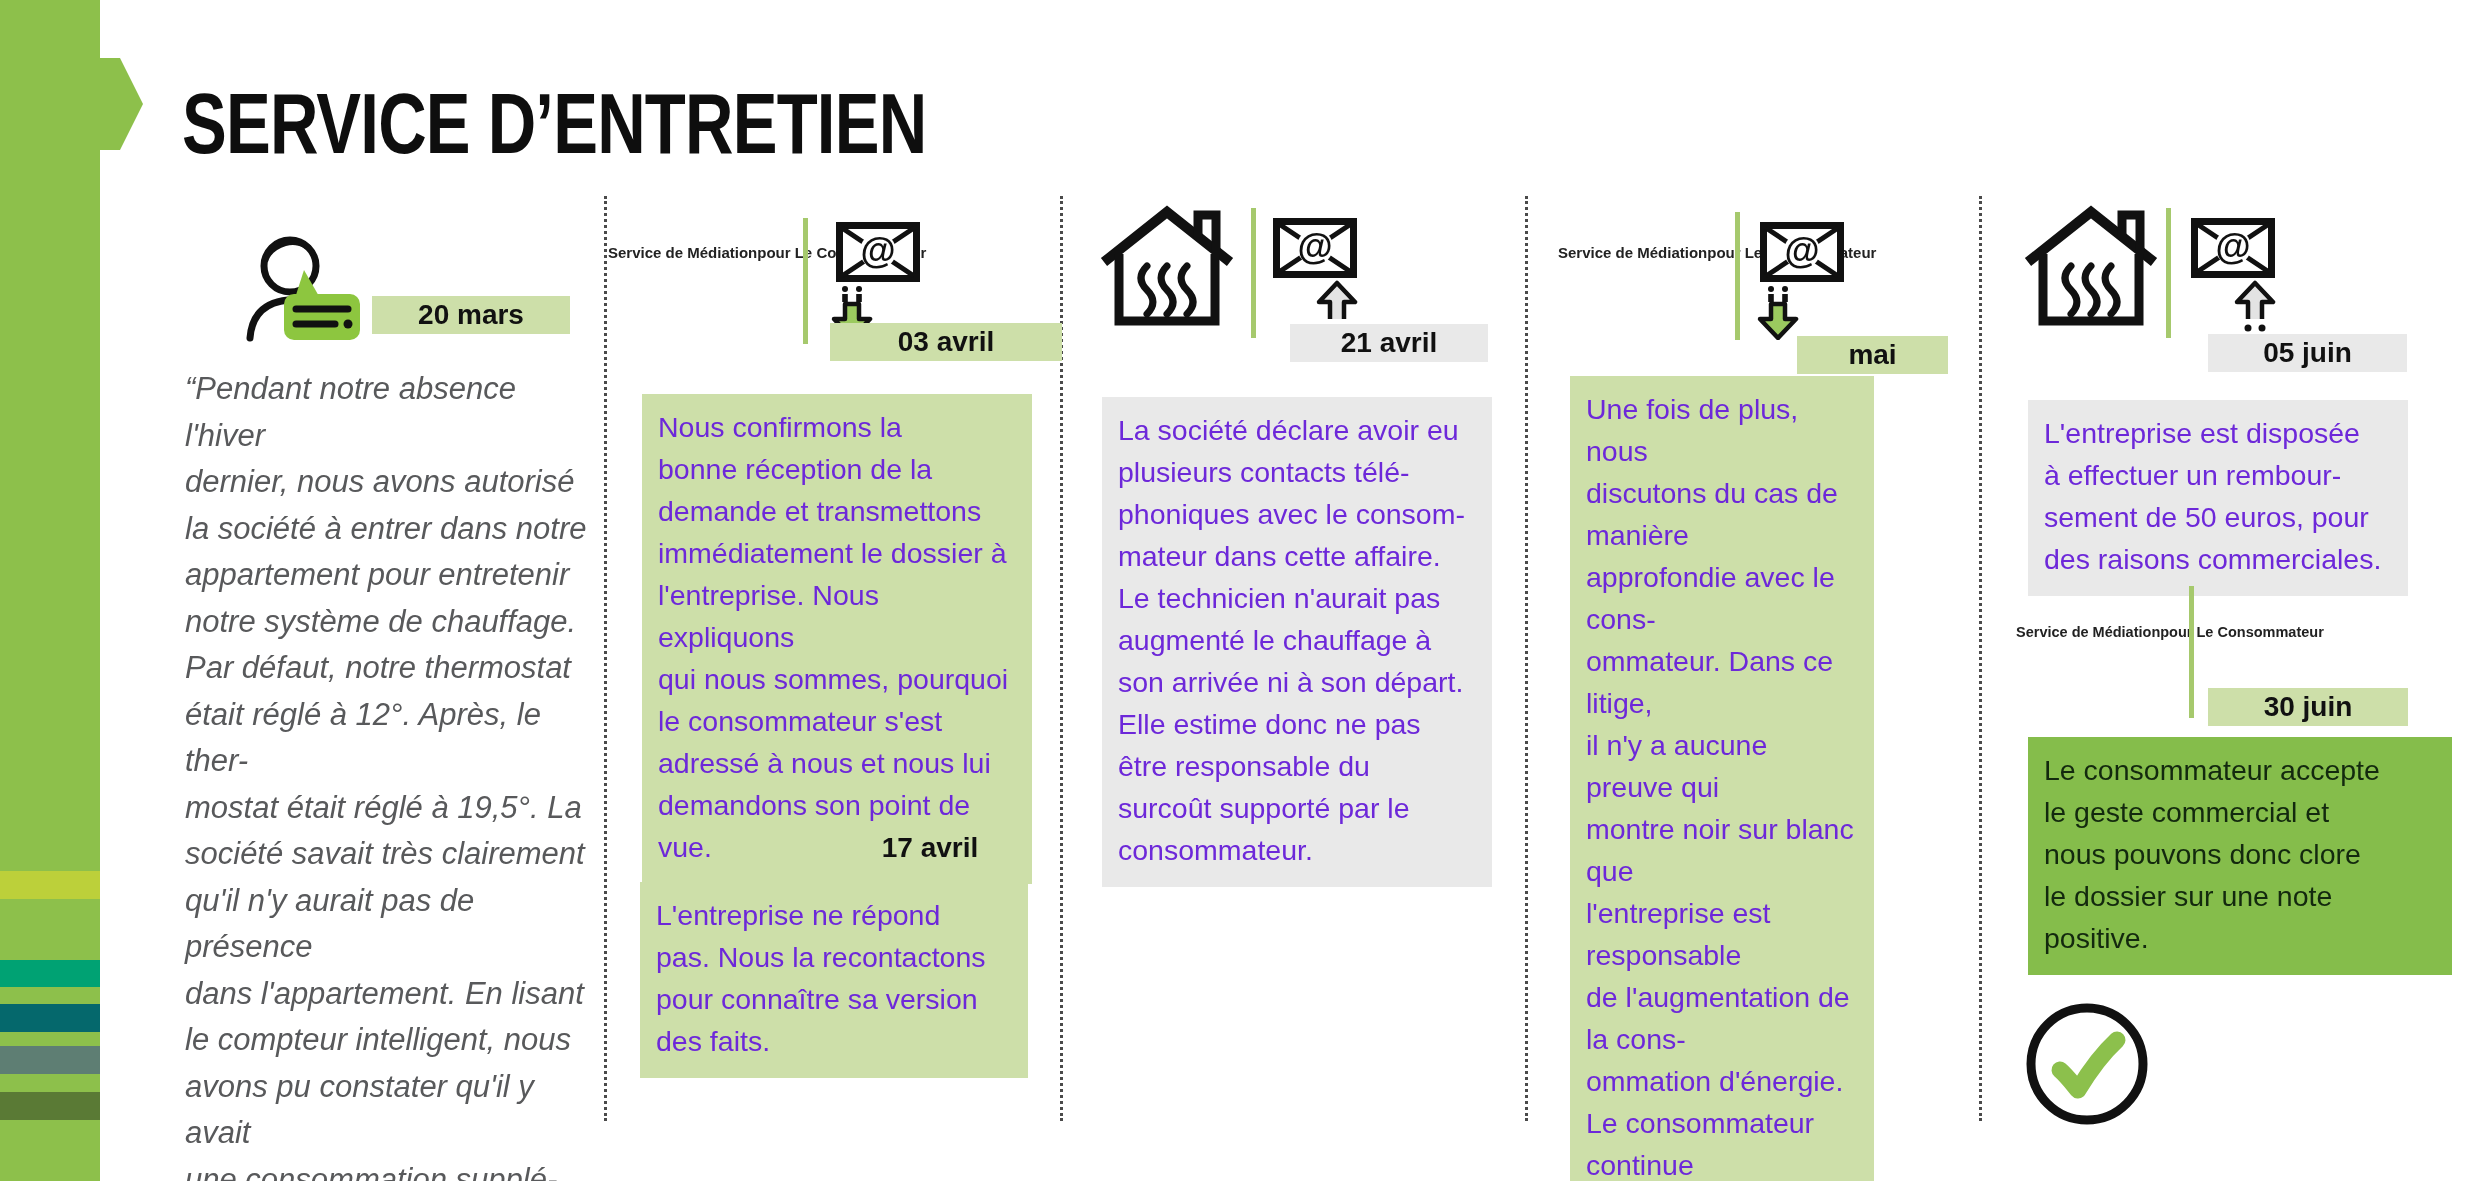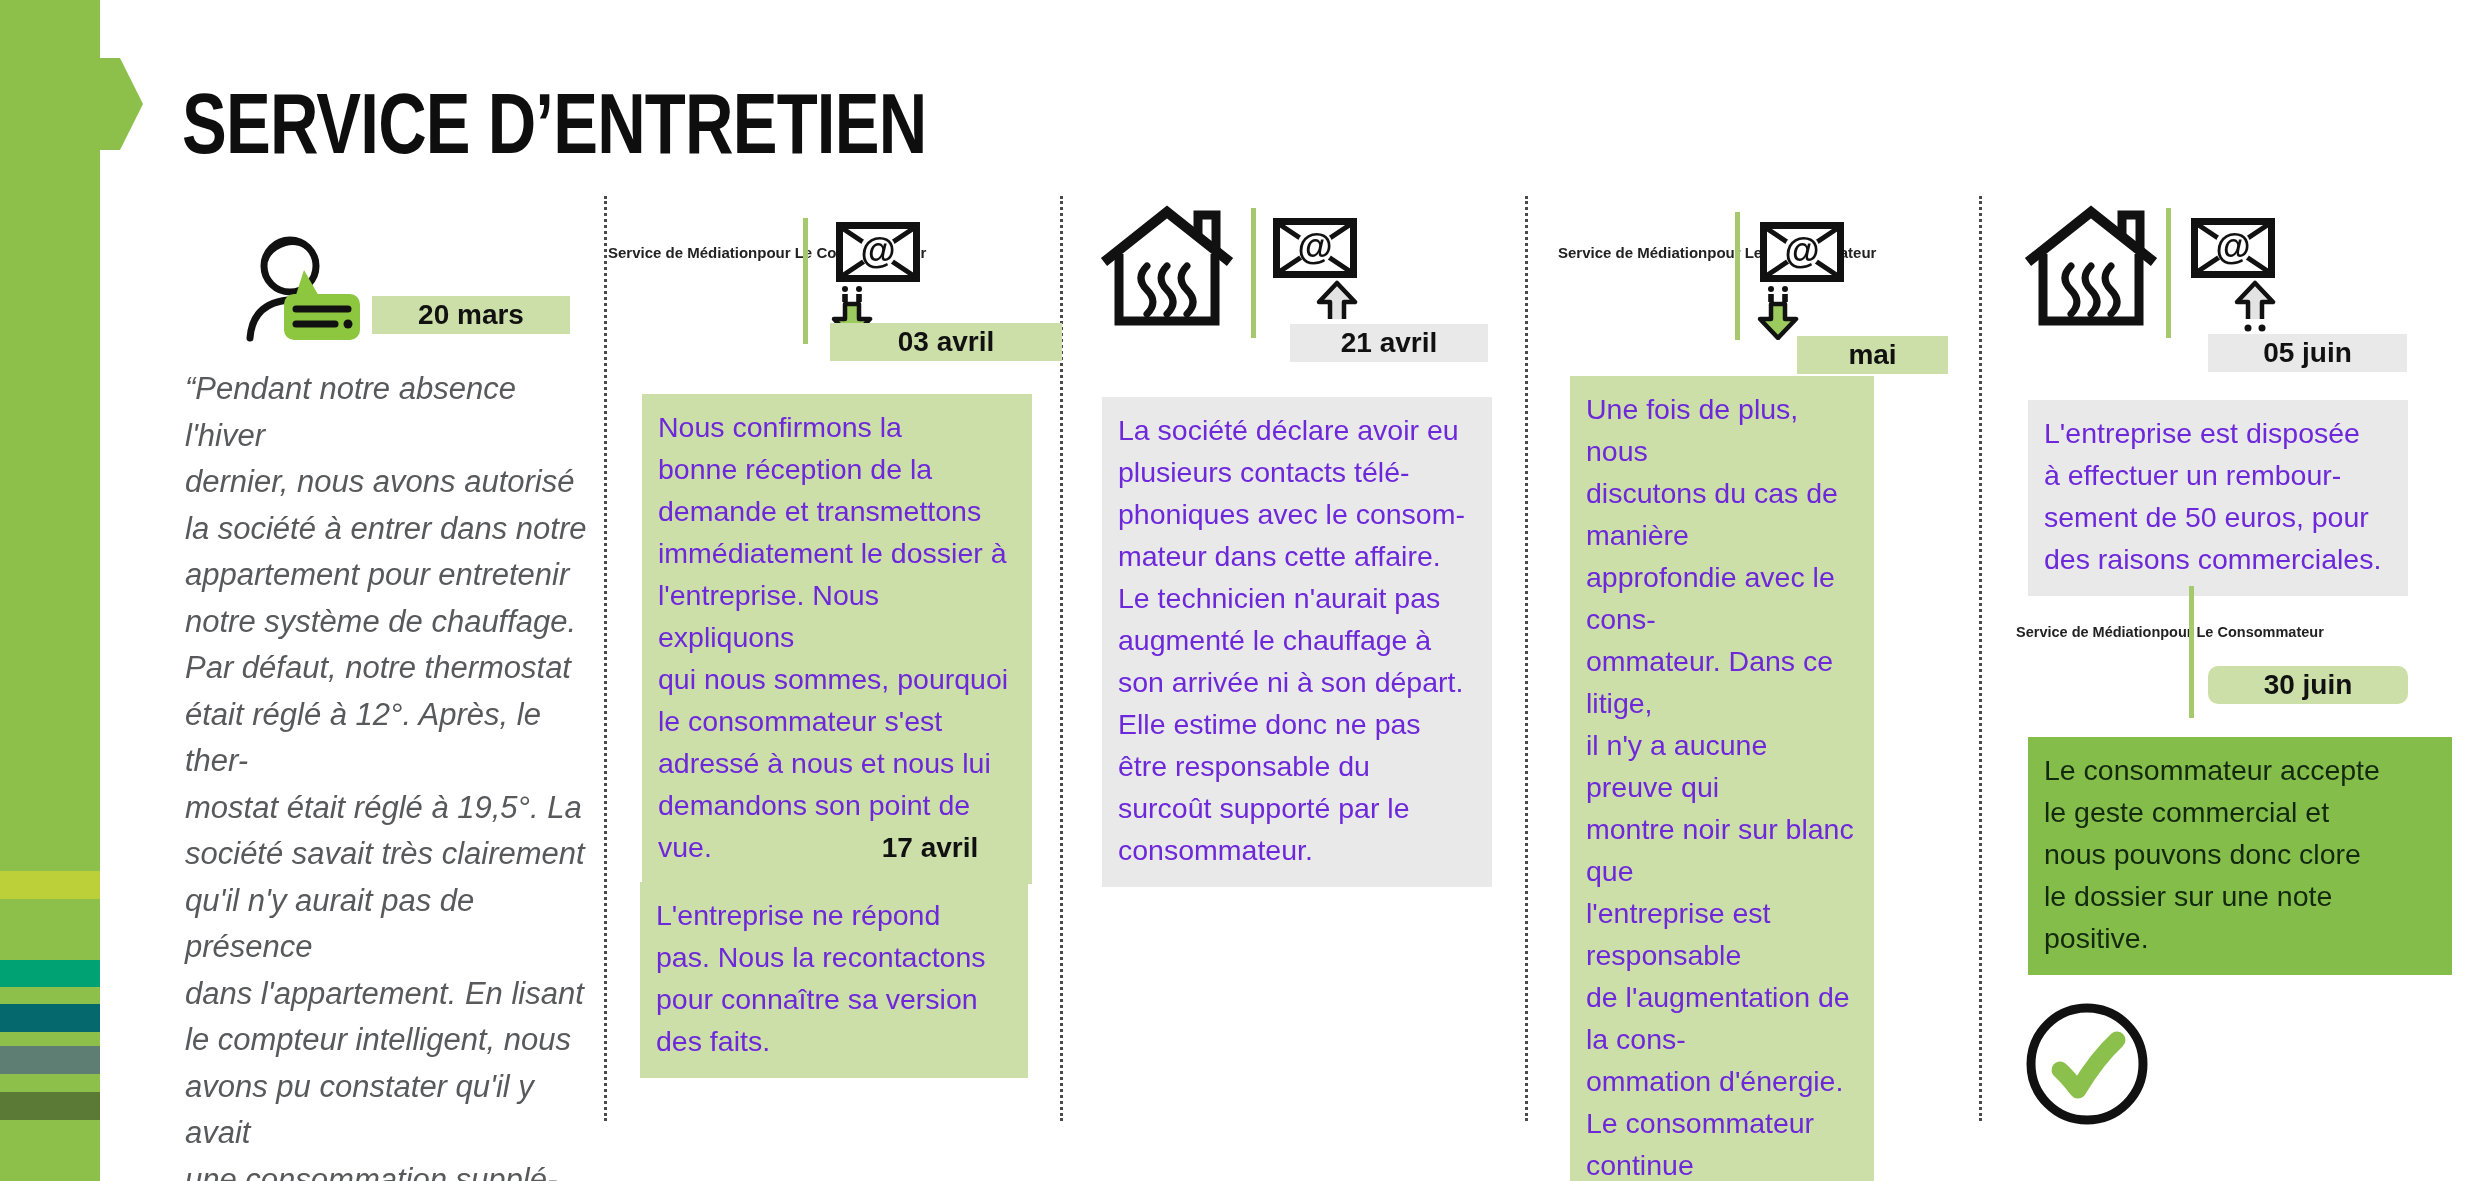--- a/index.html
+++ b/index.html
@@ -241,21 +241,21 @@
   <svg width="100" height="64" viewBox="0 0 100 66">
     <circle cx="19" cy="8" r="7.5" fill="#111"></circle>
     <path d="M2,28 Q19,13 36,28 L27,54 Q22,62 17,54 L12,36 Z" fill="#111"></path>
     <circle cx="71" cy="8" r="7.5" fill="#111"></circle>
     <path d="M54,28 Q71,13 88,28 L79,54 Q74,62 69,54 L64,36 Z" fill="#111"></path>
   </svg>
   <div class="ltxt" style="font-size:14.5px;">Service de Médiation</div>
   <div class="ltxt" style="font-size:14.5px;">pour Le Consommateur</div>
 </div>
 <div class="abs gline" style="left:2189px;top:586px;height:132px;"></div>
-<div class="abs badge green" style="left:2208px;top:666px;width:200px;border-radius:10px;">30 juin</div>
+<div class="abs badge green" style="left:2208px;top:688px;width:200px;">30 juin</div>
 <div class="abs tblock dark" style="left:2028px;top:737px;width:424px;">Le consommateur accepte
 le geste commercial et
 nous pouvons donc clore
 le dossier sur une note
 positive.</div>
 
 <svg class="abs" style="left:2023px;top:1000px;" width="128" height="128" viewBox="0 0 128 128">
   <circle cx="64" cy="64" r="56" fill="none" stroke="#111" stroke-width="9"></circle>
   <path d="M37,70 C43,75 50,84 55,90 C67,70 81,52 94,40" fill="none" stroke="#8CC04C" stroke-width="17" stroke-linecap="round" stroke-linejoin="round"></path>
 </svg>

